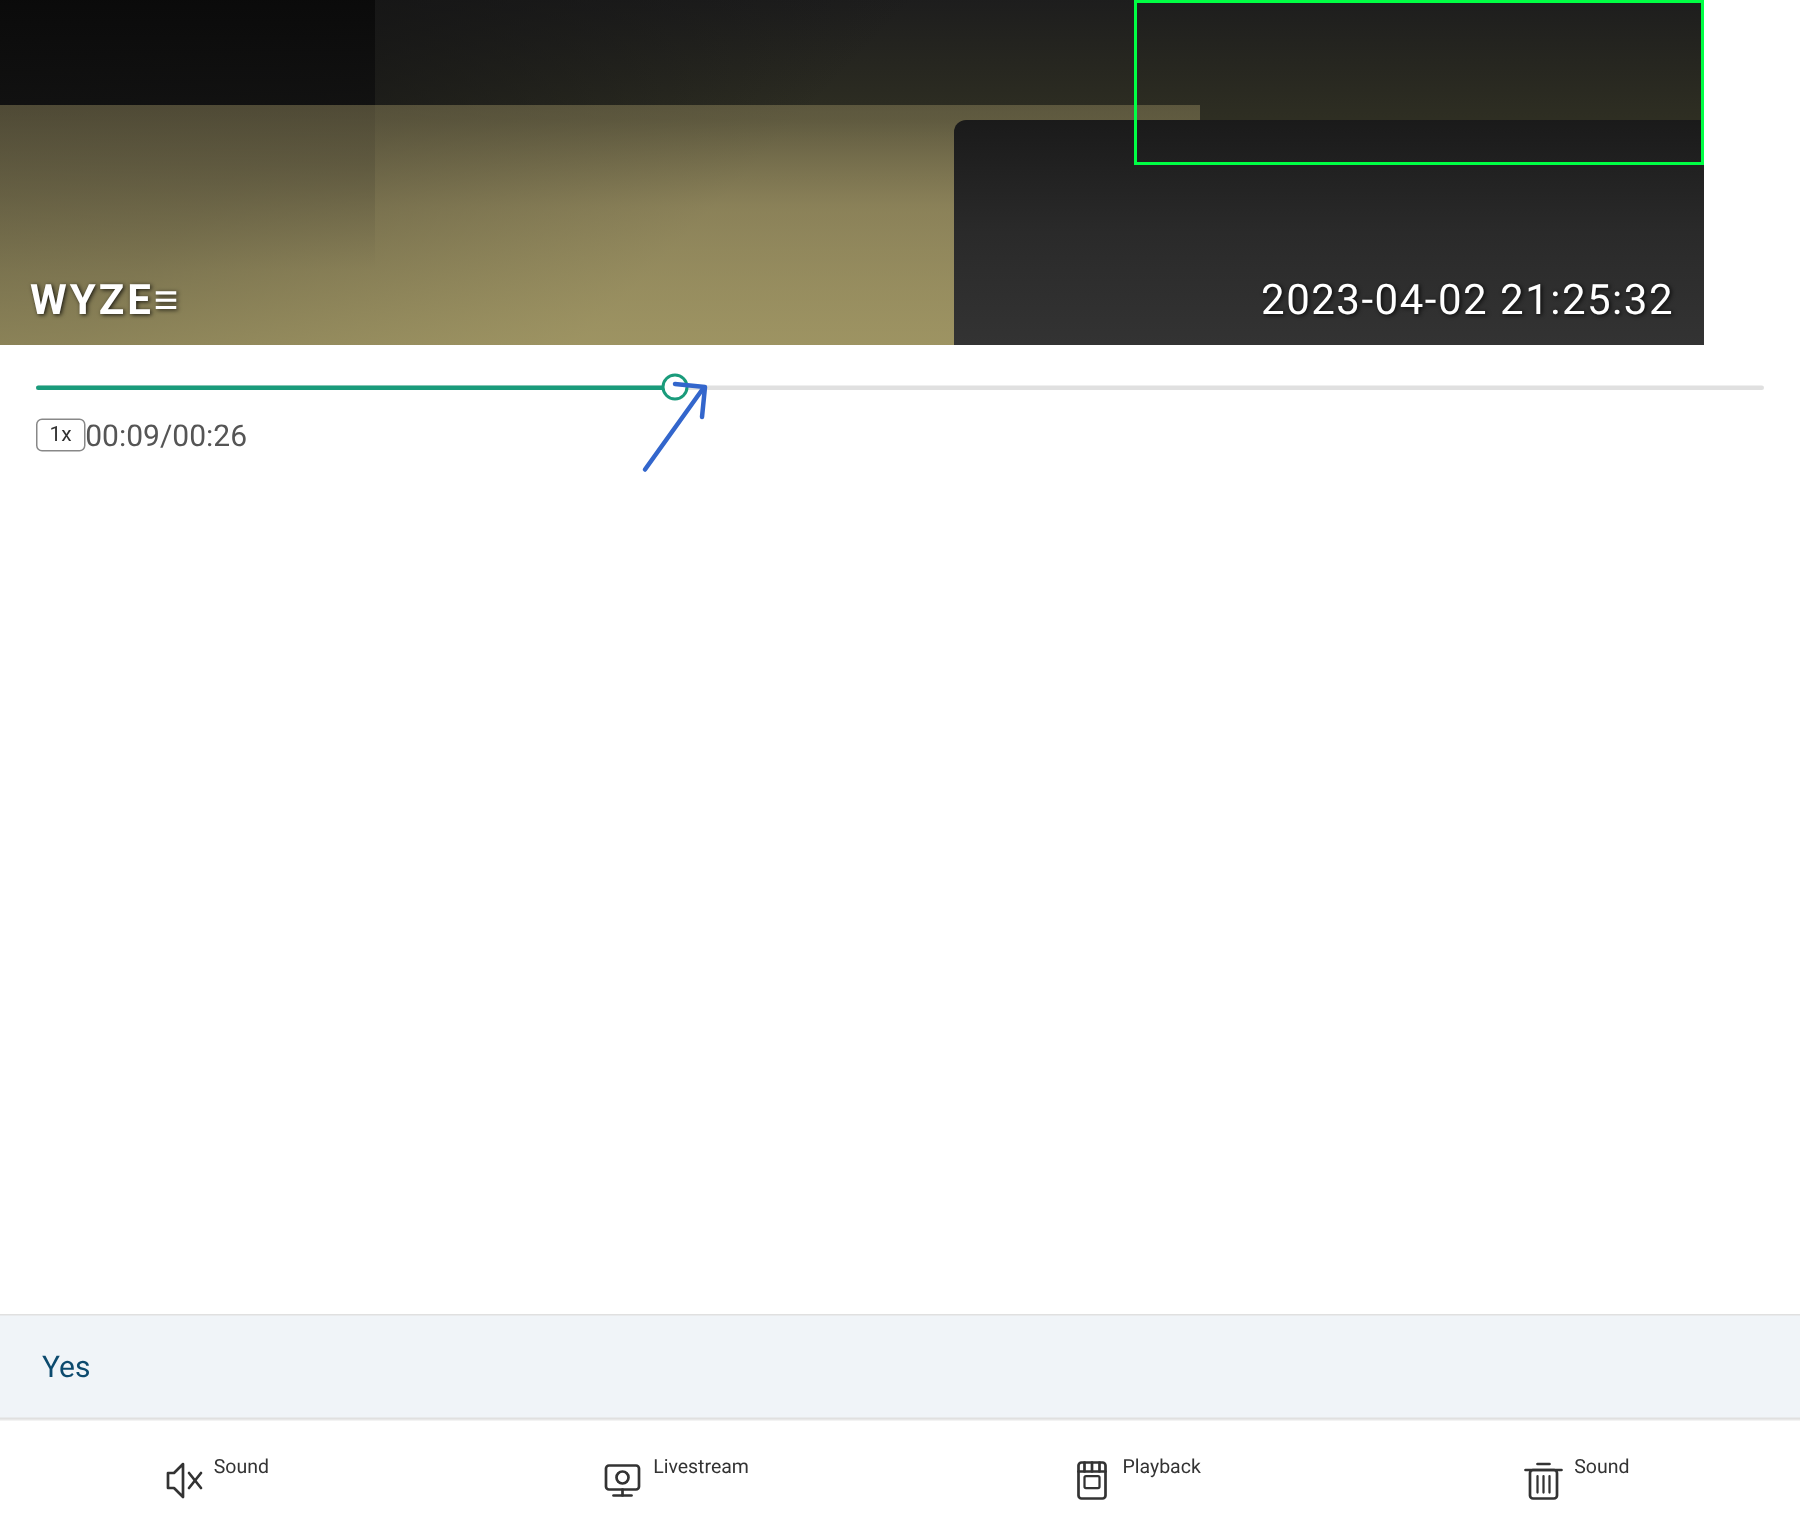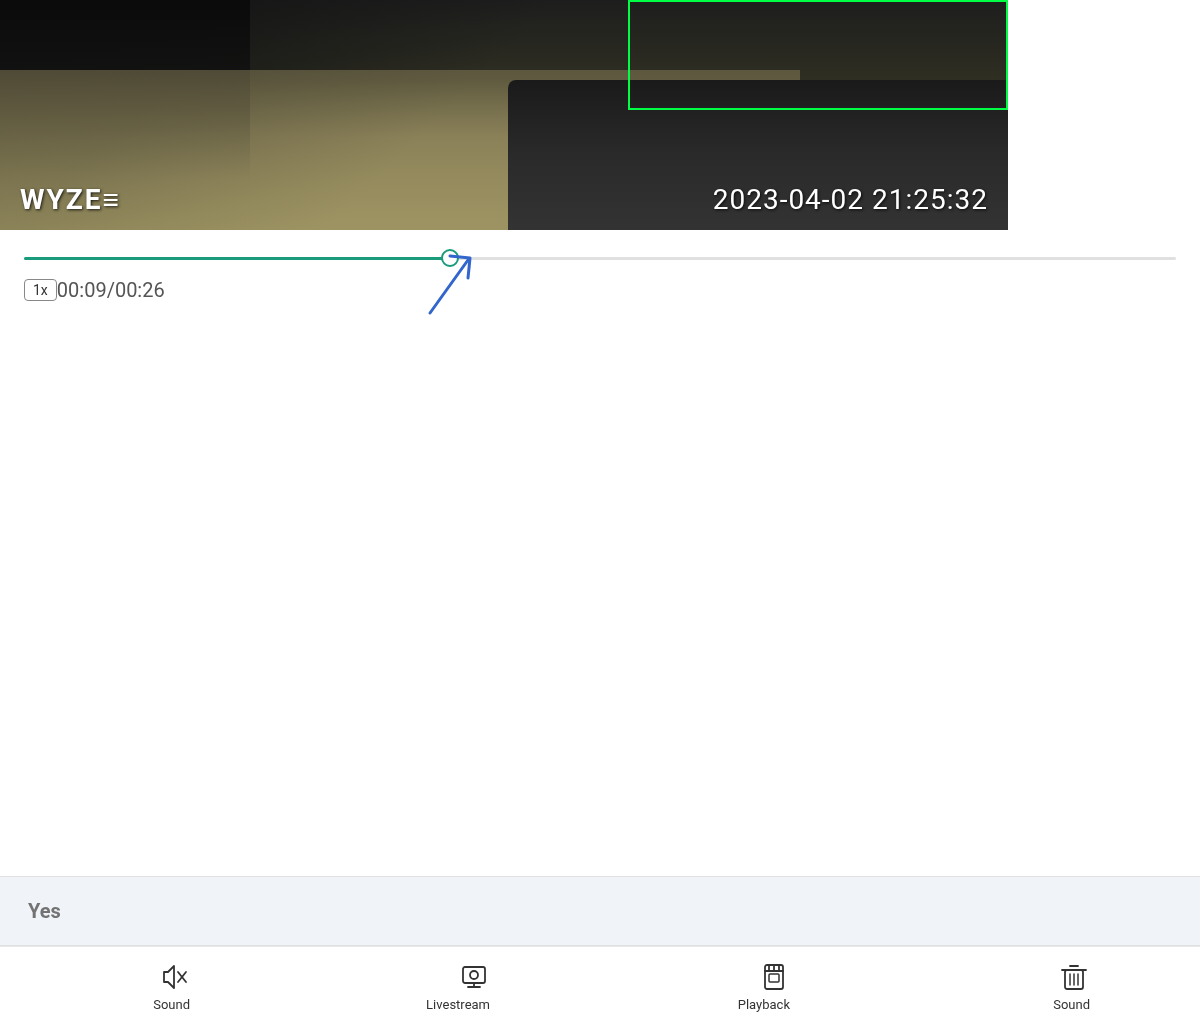--- a/index.html
+++ b/index.html
@@ -8,21 +8,21 @@
       width: 1200px;
       height: 1026px;
       background: #ffffff;
       font-family: -apple-system, BlinkMacSystemFont, 'Segoe UI', Roboto, sans-serif;
       overflow: hidden;
       position: relative;
     }
 
     
     #video-area {
-      width: 1008px;
+      width: 1136px;
       height: 230px;
       background: #1a1a1a;
       position: relative;
       overflow: hidden;
     }
 
     
     .video-frame {
       position: absolute;
       inset: 0;
@@ -196,43 +196,43 @@
       border-bottom: 1px solid #e0e0e0;
     }
 
     #ai-banner-text {
       font-size: 20px;
       color: #222;
     }
 
     #ai-banner-yes {
       font-size: 20px;
-      color: #737373;
-      font-weight: 700;
+      color: #0c4a6e;
+      font-weight: 400;
       cursor: pointer;
     }
 
     
     #bottom-nav {
       position: absolute;
       bottom: 0;
       left: 0;
       width: 1200px;
       height: 80px;
       background: #ffffff;
       display: flex;
       align-items: center;
       justify-content: space-around;
       border-top: 1px solid #e8e8e8;
     }
 
     .nav-item {
       display: flex;
-      flex-direction: column;
-      align-items: flex-end;
+      flex-direction: row;
+      align-items: flex-start;
       gap: 4px;
       cursor: pointer;
       min-width: 80px;
     }
 
     .nav-icon {
       width: 32px;
       height: 32px;
       display: flex;
       align-items: center;

